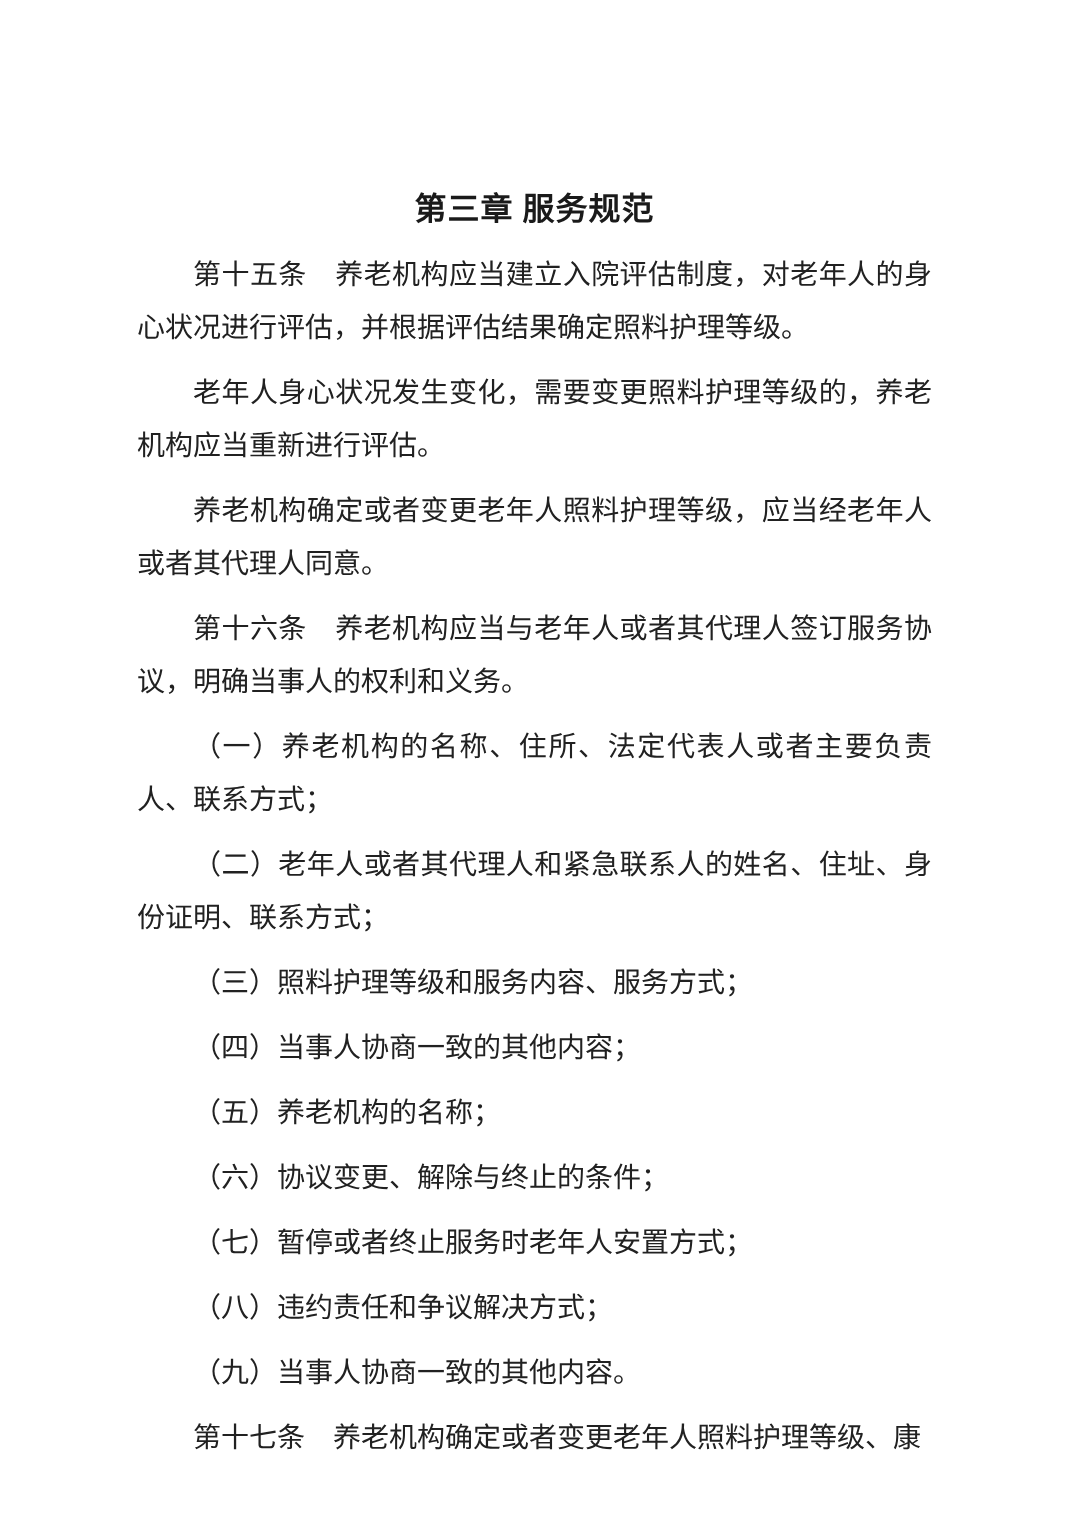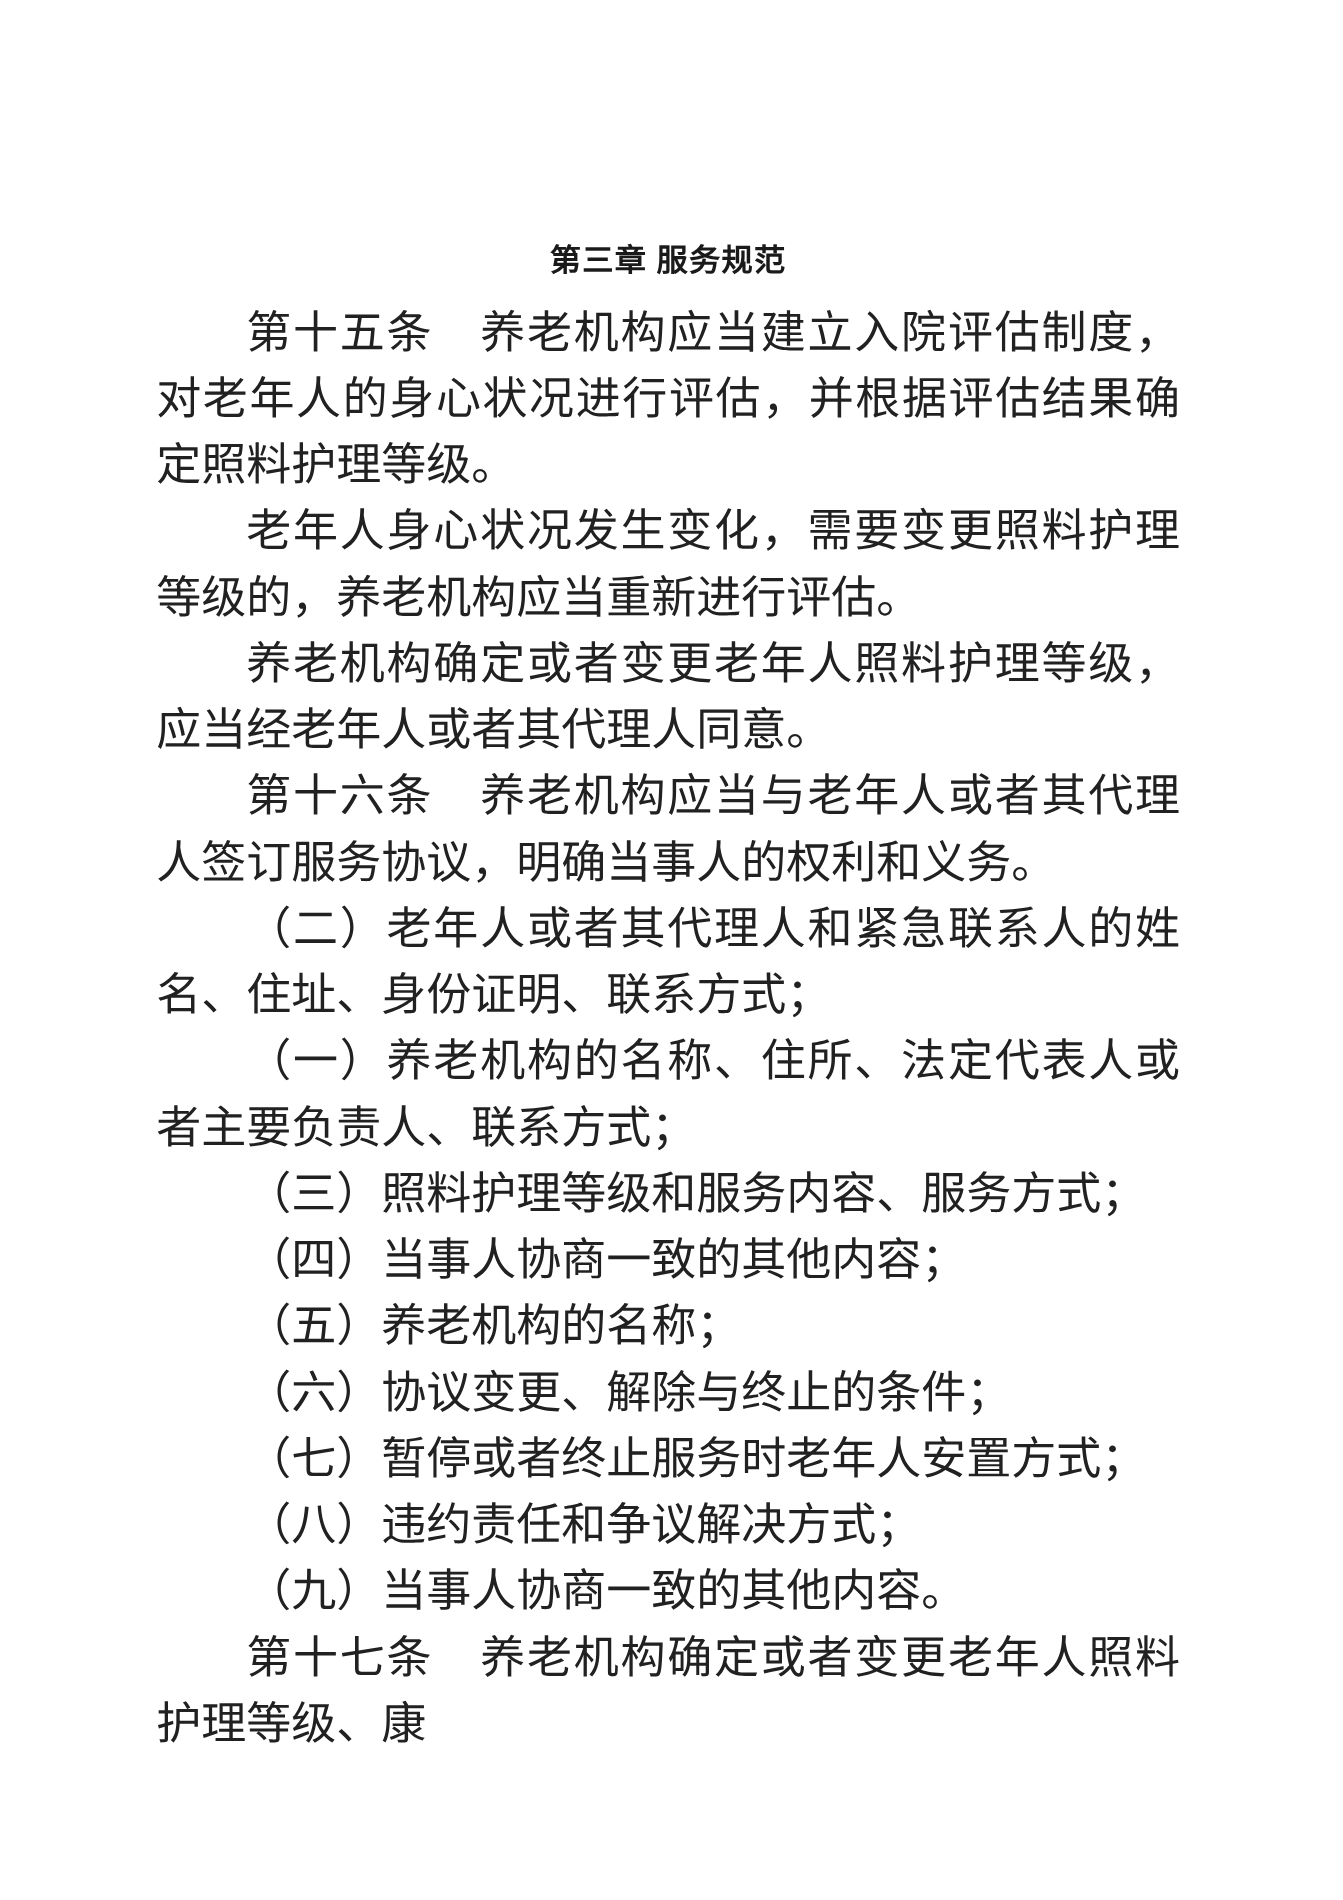--- a/index.html
+++ b/index.html
@@ -16,48 +16,48 @@
   }
   .page {
     box-sizing: border-box;
     width: 1074px;
     height: 1520px;
     padding: 183px 130px 0 125px;
     background: #ffffff;
   }
   .doc-title {
     margin: 0 0 4px 0;
-    font-size: 25px;
+    font-size: 32px;
     font-weight: bold;
     line-height: 53px;
     text-align: center;
     letter-spacing: 1px;
     color: #1a1a1a;
   }
   .para {
-    margin: 0;
-    font-size: 36px;
+    margin: 12px;
+    font-size: 28px;
     line-height: 53px;
     text-align: justify;
     text-indent: 2em;
     word-break: break-all;
     color: #212121;
   }
 </style>
 </head>
 <body>
 
 <div class="page">
   <h1 class="doc-title">第三章 服务规范</h1>
   <p class="para">第十五条　养老机构应当建立入院评估制度，对老年人的身心状况进行评估，并根据评估结果确定照料护理等级。</p>
   <p class="para">老年人身心状况发生变化，需要变更照料护理等级的，养老机构应当重新进行评估。</p>
   <p class="para">养老机构确定或者变更老年人照料护理等级，应当经老年人或者其代理人同意。</p>
   <p class="para">第十六条　养老机构应当与老年人或者其代理人签订服务协议，明确当事人的权利和义务。</p>
+  <p class="para">（一）养老机构的名称、住所、法定代表人或者主要负责人、联系方式；</p>
   <p class="para">（二）老年人或者其代理人和紧急联系人的姓名、住址、身份证明、联系方式；</p>
-  <p class="para">（一）养老机构的名称、住所、法定代表人或者主要负责人、联系方式；</p>
   <p class="para">（三）照料护理等级和服务内容、服务方式；</p>
   <p class="para">（四）当事人协商一致的其他内容；</p>
   <p class="para">（五）养老机构的名称；</p>
   <p class="para">（六）协议变更、解除与终止的条件；</p>
   <p class="para">（七）暂停或者终止服务时老年人安置方式；</p>
   <p class="para">（八）违约责任和争议解决方式；</p>
   <p class="para">（九）当事人协商一致的其他内容。</p>
   <p class="para">第十七条　养老机构确定或者变更老年人照料护理等级、康</p>
 </div>
 

